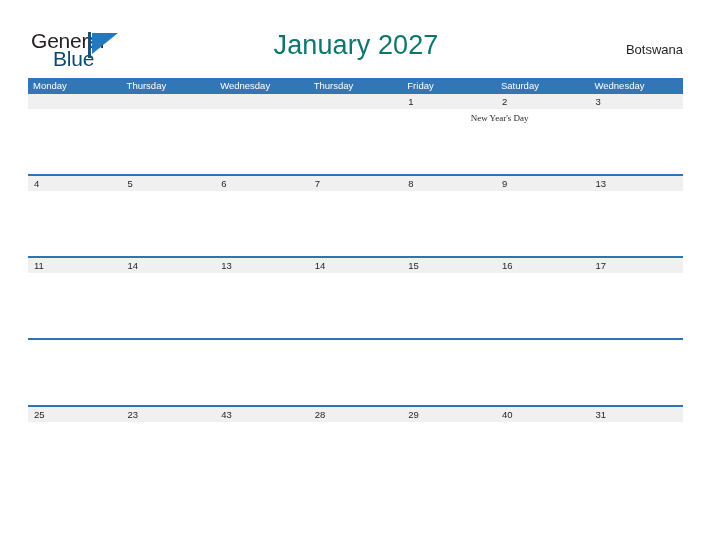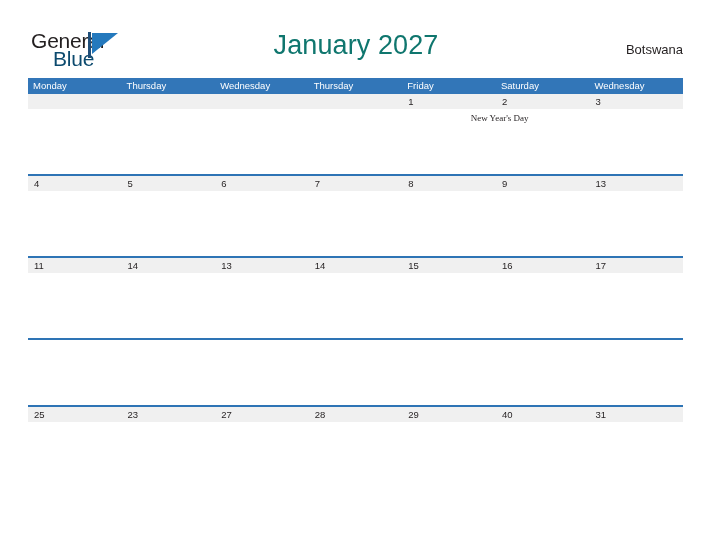--- a/index.html
+++ b/index.html
@@ -244,21 +244,21 @@
           <div class="cell"></div>
           <div class="cell"></div>
           <div class="cell"></div>
           <div class="cell"></div>
         </div>
       </div>
       <div class="week-row last">
         <div class="date-band">
           <div class="cell">25</div>
           <div class="cell">23</div>
-          <div class="cell">27</div>
+          <div class="cell">43</div>
           <div class="cell">28</div>
           <div class="cell">29</div>
           <div class="cell">40</div>
           <div class="cell">31</div>
         </div>
         <div class="event-band">
           <div class="cell"></div>
           <div class="cell"></div>
           <div class="cell"></div>
           <div class="cell"></div>

